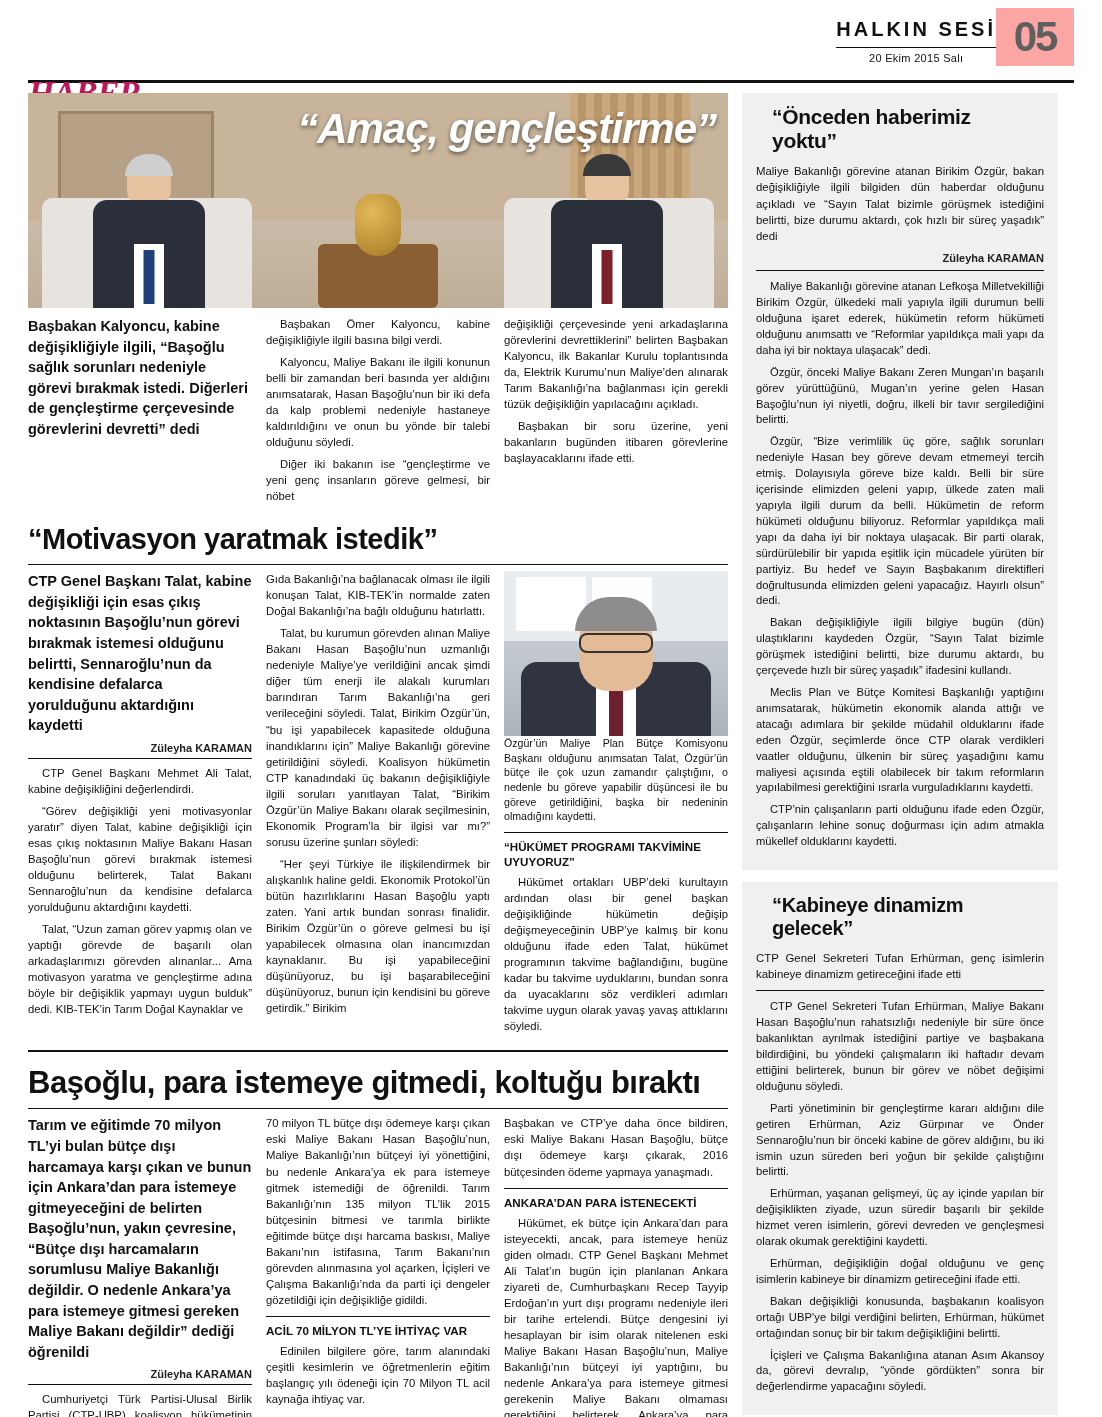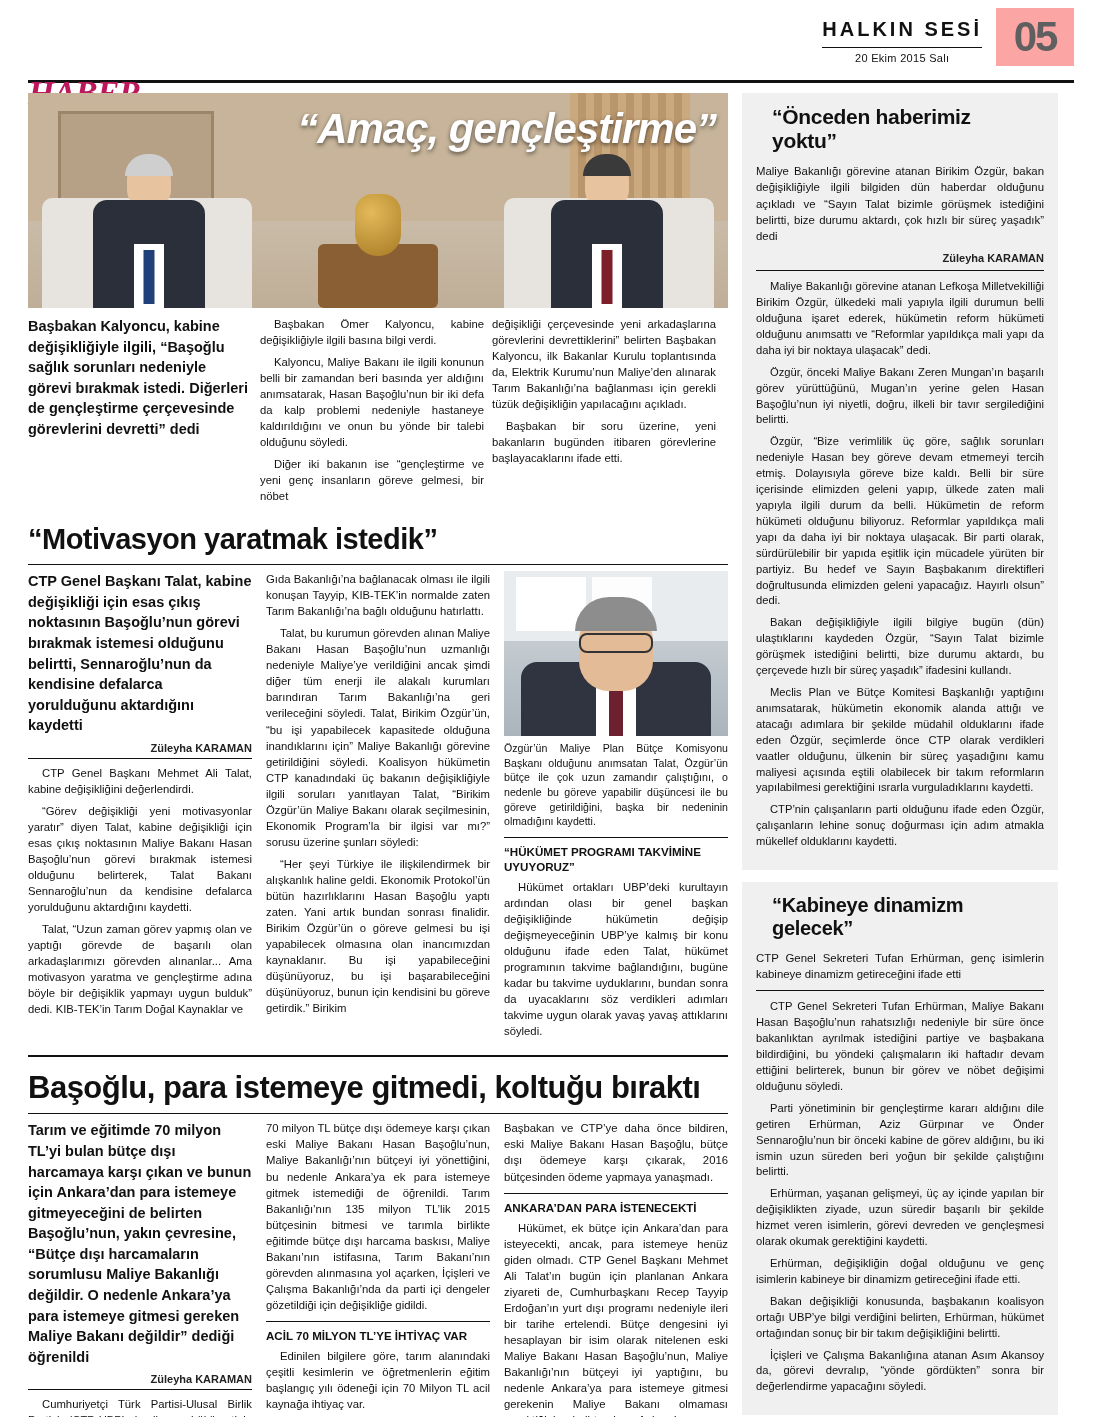--- a/index.html
+++ b/index.html
@@ -14,21 +14,21 @@
   .page{position:relative;width:1102px;height:1417px;padding:0;box-sizing:border-box;}
 
   
   .masthead{position:relative;height:80px;border-bottom:3px solid #111;margin:0 28px;}
   .masthead .haber{
     position:absolute;left:0;top:26px;
     font-family:"Liberation Serif", serif;
     font-style:italic;font-weight:bold;font-size:34px;letter-spacing:-1px;color:#be185d;margin-top:48px;
   }
   .masthead .mh-right{position:absolute;right:0;top:8px;display:flex;align-items:flex-start;}
-  .mh-title-block{text-align:center;padding-right:14px;padding-top:10px;}
+  .mh-title-block{text-align:center;padding-top:10px;}
   .mh-title{font-size:20px;font-weight:bold;letter-spacing:3px;color:#111;}
   .mh-date{font-size:11px;margin-top:6px;color:#111;border-top:1px solid #111;padding-top:4px;letter-spacing:.3px;}
   .mh-page{
     width:78px;height:58px;background:#fca5a5;
     display:flex;align-items:center;justify-content:center;
     font-size:42px;font-weight:bold;color:#5f5f5f;letter-spacing:-2px;
   }
 
   
   .content{position:relative;margin:10px 28px 0 28px;display:flex;gap:14px;}
@@ -49,37 +49,37 @@
   
   .lead{
     font-family:"Liberation Sans", sans-serif;
     font-weight:bold;font-size:14.5px;line-height:1.42;color:#111;
   }
   .byline{font-size:11px;font-weight:bold;text-align:right;color:#222;margin:6px 0 4px;}
   .rule{border-top:1px solid #111;margin:4px 0 6px;}
   p.body{font-size:11.3px;line-height:1.42;text-align:justify;margin:0 0 6px;color:#111;}
   p.body.indent{text-indent:14px;}
 
-  .three-col{display:flex;gap:8px;margin-top:8px;}
+  .three-col{display:flex;gap:14px;margin-top:8px;}
   .three-col .c{width:224px;}
 
   h2.headline{
     font-family:"Liberation Sans", sans-serif;
     font-weight:bold;font-size:29px;line-height:1.1;margin:14px 0 8px;color:#111;letter-spacing:-.5px;
   }
   h2.headline.big{font-size:31px;}
   .sep{border-top:2px solid #111;margin:10px 0 0;}
 
   
   .mid{display:flex;gap:14px;margin-top:6px;}
   .mid .col1{width:224px;}
   .mid .col2{width:224px;}
   .mid .col3{width:224px;}
   .photo{width:224px;height:165px;background:#cfd4d8;position:relative;overflow:hidden;}
-  .caption{font-size:10.6px;line-height:1.38;text-align:justify;margin-top:5px;}
+  .caption{font-size:10.6px;line-height:1.38;text-align:justify;}
   .subhead{
     font-weight:bold;font-size:11.6px;line-height:1.3;margin:8px 0 5px;color:#111;
     border-top:1px solid #111;padding-top:6px;
   }
   .bottom{display:flex;gap:14px;}
   .bottom .c{width:224px;}
 
   
   .rbox{background:#f0f0f0;padding:12px 14px 14px;margin-bottom:12px;}
   .rbox h3{
@@ -193,21 +193,21 @@
       <div class="mid">
         <div class="col1">
           <div class="lead">CTP Genel Başkanı Talat, kabine değişikliği için esas çıkış noktasının Başoğlu’nun görevi bırakmak istemesi olduğunu belirtti, Sennaroğlu’nun da kendisine defalarca yorulduğunu aktardığını kaydetti</div>
           <div class="byline">Züleyha KARAMAN</div>
           <div class="rule"></div>
           <p class="body indent">CTP Genel Başkanı Mehmet Ali Talat, kabine değişikliğini değerlendirdi.</p>
           <p class="body indent">“Görev değişikliği yeni motivasyonlar yaratır” diyen Talat, kabine değişikliği için esas çıkış noktasının Maliye Bakanı Hasan Başoğlu’nun görevi bırakmak istemesi olduğunu belirterek, Talat Bakanı Sennaroğlu’nun da kendisine defalarca yorulduğunu aktardığını kaydetti.</p>
           <p class="body indent">Talat, “Uzun zaman görev yapmış olan ve yaptığı görevde de başarılı olan arkadaşlarımızı görevden alınanlar... Ama motivasyon yaratma ve gençleştirme adına böyle bir değişiklik yapmayı uygun bulduk” dedi. KIB-TEK’in Tarım Doğal Kaynaklar ve</p>
         </div>
         <div class="col2">
-          <p class="body">Gıda Bakanlığı’na bağlanacak olması ile ilgili konuşan Tayyip, KIB-TEK’in normalde zaten Tarım Bakanlığı’na bağlı olduğunu hatırlattı.</p>
+          <p class="body">Gıda Bakanlığı’na bağlanacak olması ile ilgili konuşan Talat, KIB-TEK’in normalde zaten Doğal Bakanlığı’na bağlı olduğunu hatırlattı.</p>
           <p class="body indent">Talat, bu kurumun görevden alınan Maliye Bakanı Hasan Başoğlu’nun uzmanlığı nedeniyle Maliye’ye verildiğini ancak şimdi diğer tüm enerji ile alakalı kurumları barındıran Tarım Bakanlığı’na geri verileceğini söyledi. Talat, Birikim Özgür’ün, “bu işi yapabilecek kapasitede olduğuna inandıklarını için” Maliye Bakanlığı görevine getirildiğini söyledi. Koalisyon hükümetin CTP kanadındaki üç bakanın değişikliğiyle ilgili soruları yanıtlayan Talat, “Birikim Özgür’ün Maliye Bakanı olarak seçilmesinin, Ekonomik Program’la bir ilgisi var mı?” sorusu üzerine şunları söyledi:</p>
           <p class="body indent">“Her şeyi Türkiye ile ilişkilendirmek bir alışkanlık haline geldi. Ekonomik Protokol’ün bütün hazırlıklarını Hasan Başoğlu yaptı zaten. Yani artık bundan sonrası finalidir. Birikim Özgür’ün o göreve gelmesi bu işi yapabilecek olmasına olan inancımızdan kaynaklanır. Bu işi yapabileceğini düşünüyoruz, bu işi başarabileceğini düşünüyoruz, bunun için kendisini bu göreve getirdik.” Birikim</p>
         </div>
         <div class="col3">
           <div class="photo">
             <div class="portrait">
               <div class="p-board"></div>
               <div class="p-paper"></div>
               <div class="p-paper2"></div>
               <div class="p-body">

